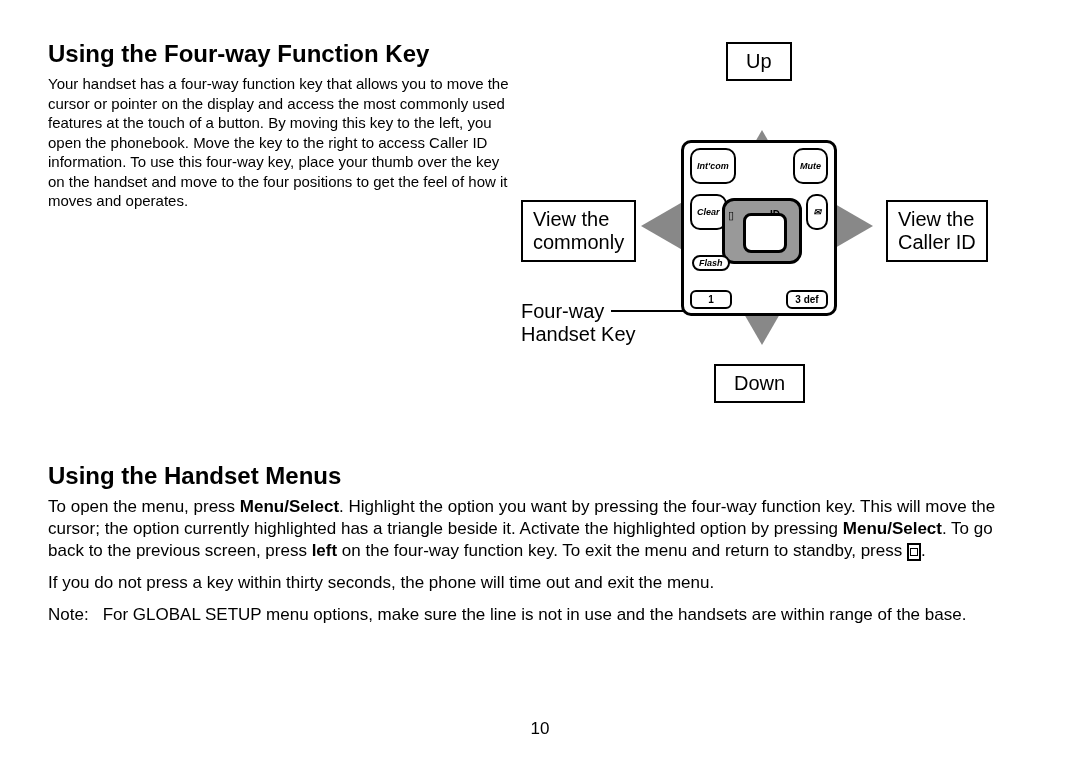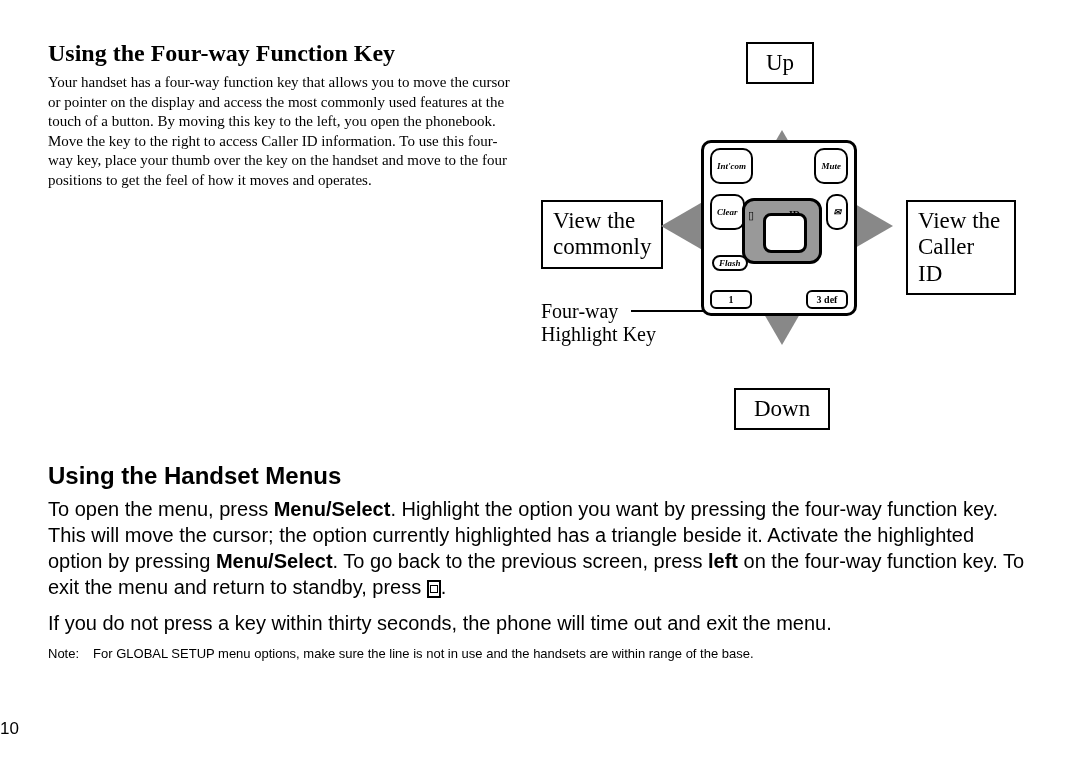--- a/index.html
+++ b/index.html
@@ -13,51 +13,50 @@
     box-sizing: border-box;
     position: relative;
   }
   h2 {
     font-size: 24px;
     font-weight: bold;
     margin: 0 0 6px 0;
   }
   .top-section {
     display: flex;
-    gap: 28px;
+    gap: 8px;
     align-items: flex-start;
-    font-family: Liberation Serif, serif;
   }
   .left-col {
     flex: 1;
     max-width: 470px;
   }
   .left-col p {
     font-size: 15px;
     line-height: 1.3;
     margin: 0;
   }
   .diagram {
     position: relative;
     width: 470px;
     height: 400px;
   }
   .label-box {
     position: absolute;
     border: 2px solid #000;
     background: #fff;
-    font-size: 23px;
+    font-size: 20px;
     padding: 6px 10px;
     line-height: 1.15;
     text-align: left;
   }
   .label-up { top: 2px; left: 200px; padding:6px 18px; }
   .label-left { top: 160px; left: -5px; }
   .label-right { top: 160px; left: 360px; }
-  .label-down { top: 348px; left: 188px; padding:6px 18px; }
+  .label-down { top: 324px; left: 188px; padding:6px 18px; }
   .label-fwfk {
     position: absolute;
     top: 260px;
     left: -5px;
     font-size: 20px;
     line-height: 1.15;
   }
   .fw-line {
     position: absolute;
     top: 270px;
@@ -181,37 +180,38 @@
   }
   .flash-lbl {
     position:absolute; left:8px; bottom:42px;
     border:2px solid #000; border-radius:10px; padding:1px 5px;
     font-size:9px; font-style:italic; font-weight:bold; background:#fff;
   }
   .bottom-section {
     margin-top: 22px;
   }
   .bottom-section p {
-    font-size: 20px;
+    font-size: 17px;
     line-height: 1.3;
     margin: 0 0 10px 0;
   }
   .bold { font-weight: bold; }
   .note {
     display: flex;
-    font-size: 13px;
+    font-size: 17px;
     line-height: 1.3;
     gap: 14px;
   }
   .note .note-label { flex: 0 0 auto; }
   .page-number {
     position: absolute;
     bottom: 20px;
     left: 0;
     right: 0;
+    text-align: center;
     font-size: 17px;
   }
   .end-icon {
     display:inline-block;
     border:2px solid #000;
     width:10px; height:14px;
     vertical-align:middle;
     position:relative;
   }
   .end-icon::after{
@@ -242,21 +242,21 @@
       <span>View the</span><br>
       <span>commonly</span>
     </div>
     <div class="label-box label-right">
       <span>View the</span><br>
       <span>Caller ID</span>
     </div>
     <div class="label-box label-down">Down</div>
     <div class="label-fwfk">
       <span>Four-way</span><br>
-      <span>Highlight Key</span>
+      <span>Handset Key</span>
     </div>
     <div class="fw-line"></div>
 
     <div class="phone">
       <div class="arrow arrow-up"></div>
       <div class="arrow-up-stem"></div>
       <div class="arrow arrow-down"></div>
       <div class="arrow-down-stem"></div>
       <div class="arrow arrow-left"></div>
       <div class="arrow-left-stem"></div>

